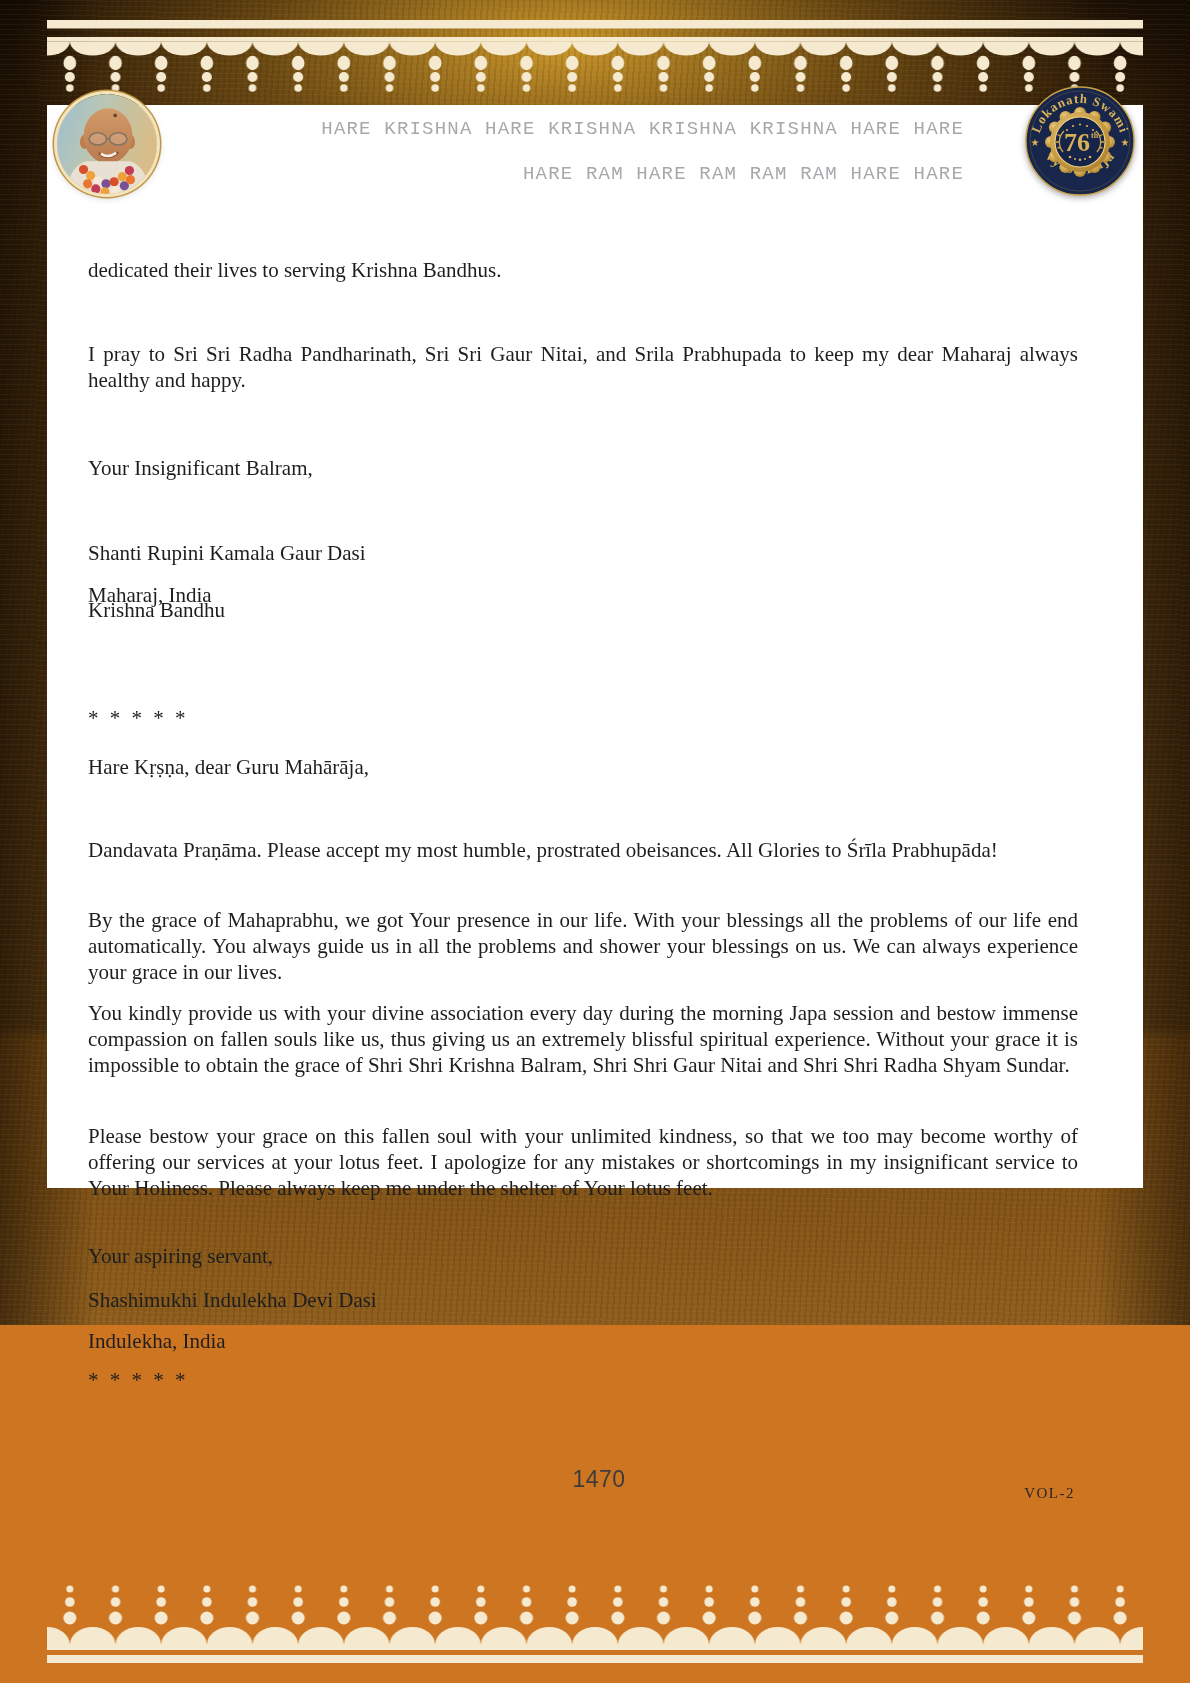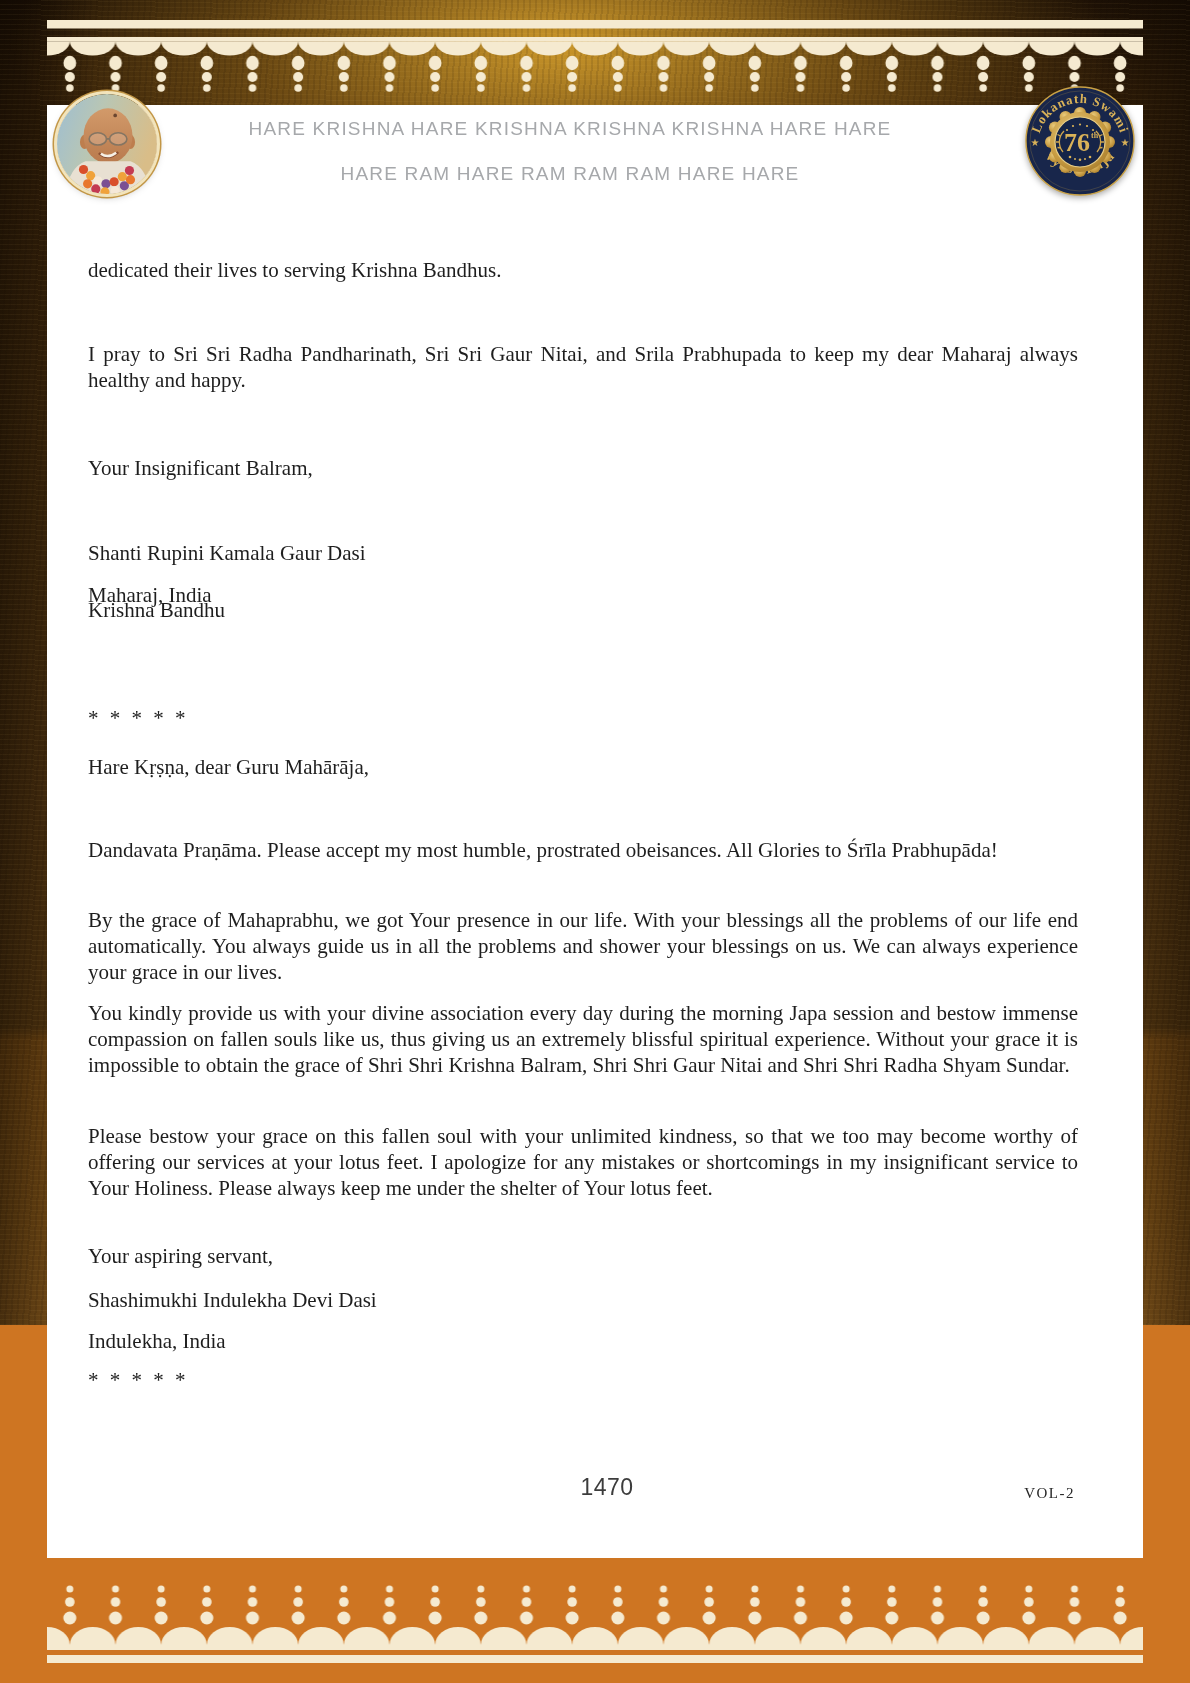--- a/index.html
+++ b/index.html
@@ -22,40 +22,40 @@
   }
   .backdrop-bottom{
     position:absolute;left:0;top:1325px;width:1190px;height:358px;
     background:#ce7522;
   }
   
   .ornament-top{position:absolute;left:47px;top:20px;}
   .ornament-bottom{position:absolute;left:47px;top:1578px;}
   
   .page{
-    position:absolute;left:47px;top:105px;width:1096px;height:1453px;
+    position:absolute;left:47px;top:105px;width:1096px;height:1083px;
     background:#ffffff;
   }
   
   .photo{
     position:absolute;left:57px;top:94px;width:100px;height:100px;
     border-radius:50%;overflow:hidden;
     box-shadow:0 0 0 3px #f2e4bc, 0 0 0 4.5px #c29646, 0 2px 8px rgba(0,0,0,.35);
     z-index:5;
   }
   .photo svg{display:block;}
   .badge{
     position:absolute;left:1025px;top:86px;width:110px;height:110px;
     z-index:5;
     filter:drop-shadow(0 2px 3px rgba(0,0,0,.35));
   }
   .mantra{
-    position:absolute;left:160px;width:820px;
-    text-align:center;
-    font-family:Liberation Sans, sans-serif;
+    position:absolute;left:144px;width:820px;
+    text-align:right;
+    font-family:Liberation Mono, monospace;
     color:#a6a8ab;font-size:19px;letter-spacing:1.2px;
     z-index:4;
   }
   .mantra.l1{top:118px}
   .mantra.l2{top:163px}
   
   .content p{
     position:absolute;left:41px;width:990px;margin:0;
     font-size:21px;line-height:26px;color:#1e1e1e;
     text-align:justify;
@@ -67,21 +67,21 @@
   }
   .p-1{top:152px}.p-2{top:236px}.p-close1{top:350px}
   .p-sig1a{top:435px}.p-sig1b{top:477px}.p-sig1c{top:492px}
   .sep-1{top:600px}
   .p-salut{top:649px}
   .p-2a{top:732px}.p-2b{top:802px}.p-2c{top:895px}.p-2d{top:1018px}
   .p-close2{top:1138px}.p-sig2a{top:1182px}.p-sig2b{top:1223px}
   .sep-2{top:1262px}
   
   .pagenum{
-    position:absolute;left:0;top:1357px;width:100%;margin:12px;
+    position:absolute;left:0;top:1357px;width:100%;margin:4px;
     text-align:center;
     font-family:"Liberation Sans","DejaVu Sans",sans-serif;
     font-size:23px;color:#3c3c3c;letter-spacing:0.5px;
   }
   .vol{
     position:absolute;right:52px;top:1364px;margin:16px;
     font-size:15px;letter-spacing:1.5px;color:#262626;
   }
 </style>
 </head>

